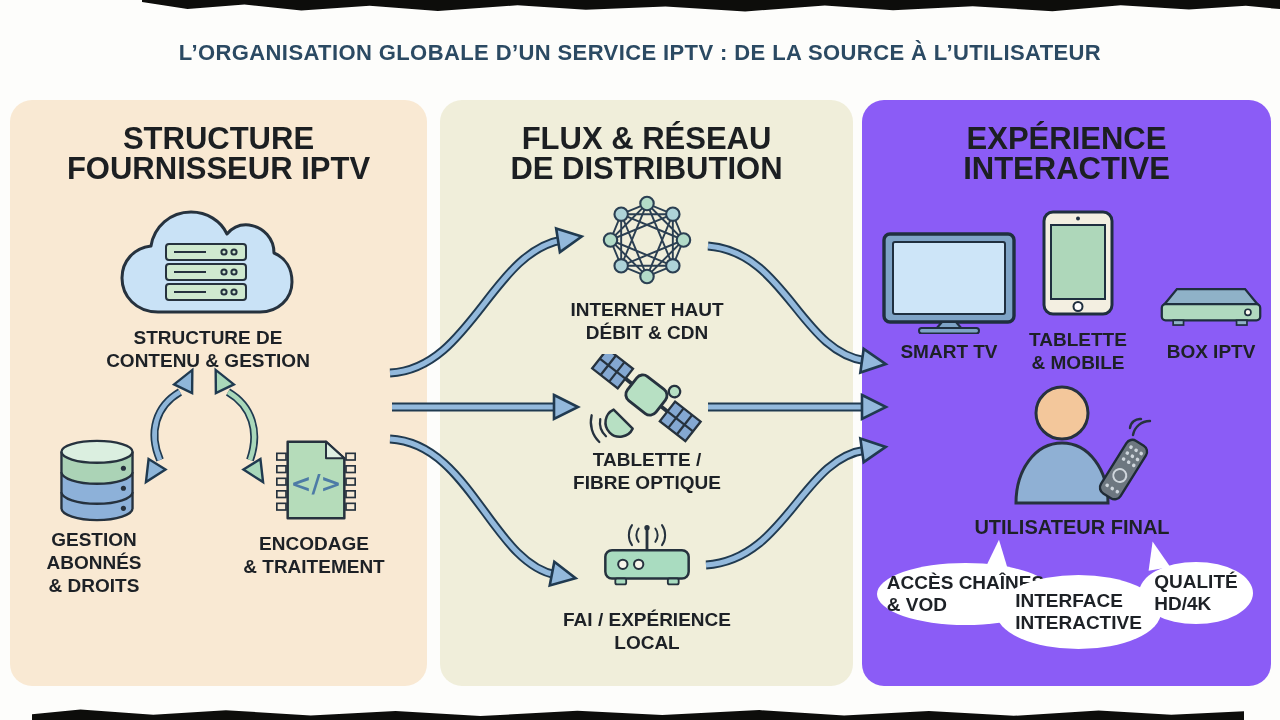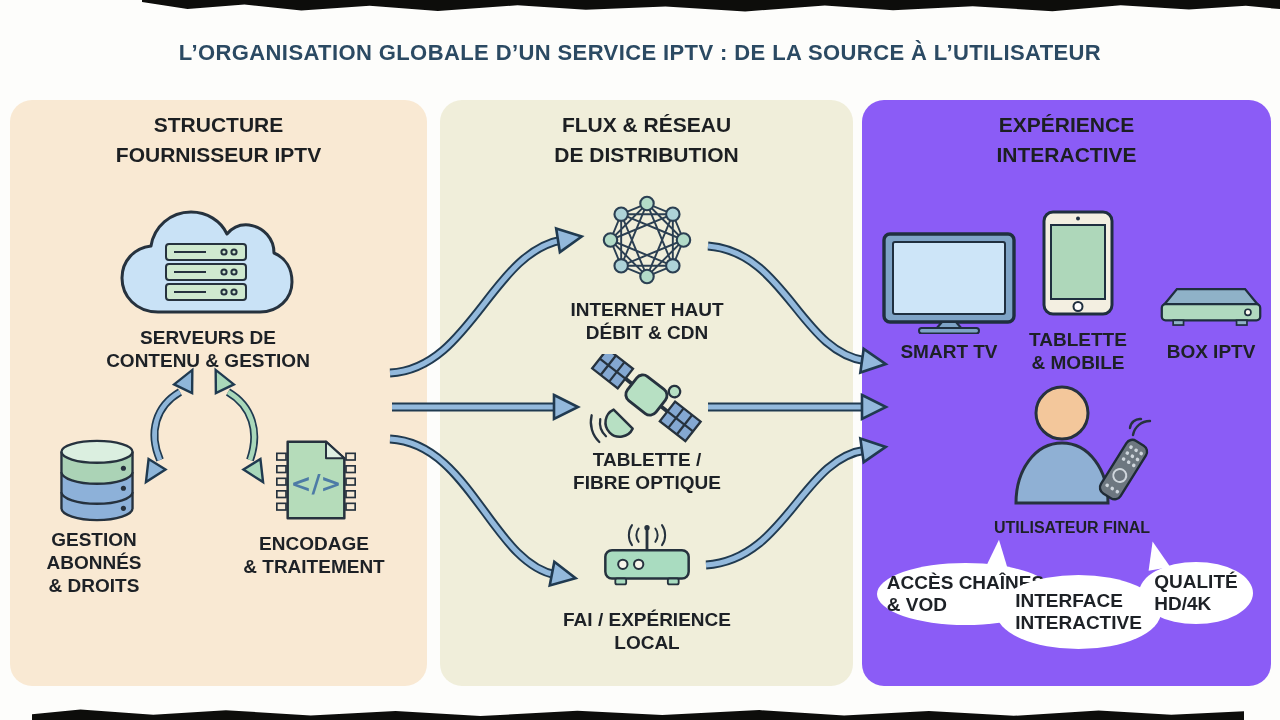--- a/index.html
+++ b/index.html
@@ -9,22 +9,22 @@
   #bar-top{left:142px;right:0;top:0;height:13px;
     clip-path:polygon(0 15%,4% 70%,9% 35%,14% 80%,20% 45%,26% 85%,33% 40%,39% 75%,46% 50%,53% 88%,60% 42%,66% 78%,73% 48%,80% 86%,86% 40%,92% 74%,97% 45%,100% 70%,100% 0,0 0);}
   #bar-bottom{left:32px;width:1212px;bottom:0;height:13px;
     clip-path:polygon(0 55%,4% 20%,10% 60%,16% 25%,23% 65%,30% 30%,37% 70%,45% 28%,52% 62%,60% 24%,67% 66%,74% 30%,81% 68%,88% 26%,94% 60%,100% 32%,100% 100%,0 100%);}
   #title{position:absolute;top:40px;left:0;width:100%;text-align:center;
     font-size:22px;font-weight:800;letter-spacing:.4px;color:#2b4a63;}
   .panel{position:absolute;top:100px;height:586px;border-radius:22px;}
   #panel-provider{left:10px;width:417px;background:#f9e9d3;}
   #panel-network{left:440px;width:413px;background:#f0eeda;}
   #panel-user{left:862px;width:409px;background:#8b5cf6;}
-  .panel-heading{position:absolute;top:10px;left:0;width:100%;text-align:center;
-    font-size:21px;font-weight:800;line-height:30px;color:#1c1f22;}
+  .panel-heading{position:absolute;top:24px;left:0;width:100%;text-align:center;
+    font-size:31px;font-weight:800;line-height:30px;color:#1c1f22;}
   .lbl{position:absolute;text-align:center;font-size:19px;font-weight:700;line-height:23px;color:#1d2126;}
   .icon{position:absolute;}
   svg{display:block;}
   .bubble{position:absolute;background:#ffffff;border-radius:50%;display:flex;align-items:center;
     justify-content:center;text-align:left;font-size:19px;font-weight:700;line-height:22px;color:#1d2126;}
   .tail{position:absolute;width:0;height:0;border-left:9px solid transparent;border-right:13px solid transparent;
     border-bottom:28px solid #ffffff;}
   #arrow-layer{position:absolute;left:0;top:0;z-index:4;pointer-events:none;}
   .panel *{z-index:2;}
 </style>
@@ -56,21 +56,21 @@
           <circle cx="106" cy="50" r="2.6" fill="none"></circle>
             <circle cx="116" cy="50" r="2.6" fill="none"></circle>
           <circle cx="106" cy="70" r="2.6" fill="none"></circle>
             <circle cx="116" cy="70" r="2.6" fill="none"></circle>
           <circle cx="106" cy="90" r="2.6" fill="none"></circle>
             <circle cx="116" cy="90" r="2.6" fill="none"></circle>
         </g>
       </svg>
     </div>
     <div class="lbl" style="left:38px;width:320px;top:226px;">
-      <div>SERVEURS DE</div>
+      <div>STRUCTURE DE</div>
       <div>CONTENU &amp; GESTION</div>
     </div>
 
     <div class="icon" style="left:46px;top:336px;">
       <svg width="82" height="90" viewBox="0 0 90 92">
         <g stroke="#26323e" stroke-width="2.6">
           <path d="M6,58 v18 a39,13 0 0 0 78,0 v-18" fill="#8db1d9"></path>
           <path d="M6,36 v22 a39,13 0 0 0 78,0 v-22" fill="#8db1d9"></path>
           <path d="M6,14 v22 a39,13 0 0 0 78,0 v-22" fill="#abd3b6"></path>
           <ellipse cx="45" cy="14" rx="39" ry="12" fill="#dbefe0"></ellipse>
@@ -249,21 +249,21 @@
               <circle cx="123" cy="77" r="1.8"></circle>
               <circle cx="129" cy="77" r="1.8"></circle>
             <circle cx="117" cy="108" r="1.8"></circle>
               <circle cx="123" cy="108" r="1.8"></circle>
               <circle cx="129" cy="108" r="1.8"></circle>
           </g>
           <circle cx="122.5" cy="93" r="6.5" fill="none" stroke="#cfd6dc" stroke-width="2"></circle>
         </g>
       </svg>
     </div>
-    <div class="lbl" style="left:60px;width:300px;top:416px;font-size:16px;">UTILISATEUR FINAL</div>
+    <div class="lbl" style="left:60px;width:300px;top:416px;font-size:20px;">UTILISATEUR FINAL</div>
 
     <div class="tail" style="left:126px;top:440px;transform:rotate(8deg);"></div>
     <div class="tail" style="left:194px;top:476px;transform:rotate(-4deg);"></div>
     <div class="tail" style="left:284px;top:441px;transform:rotate(-10deg);"></div>
 
     <div class="bubble" style="left:15px;top:463px;width:177px;height:62px;">
       <div>
         <div>ACCÈS CHAÎNES</div>
         <div>&amp; VOD</div>
       </div>

